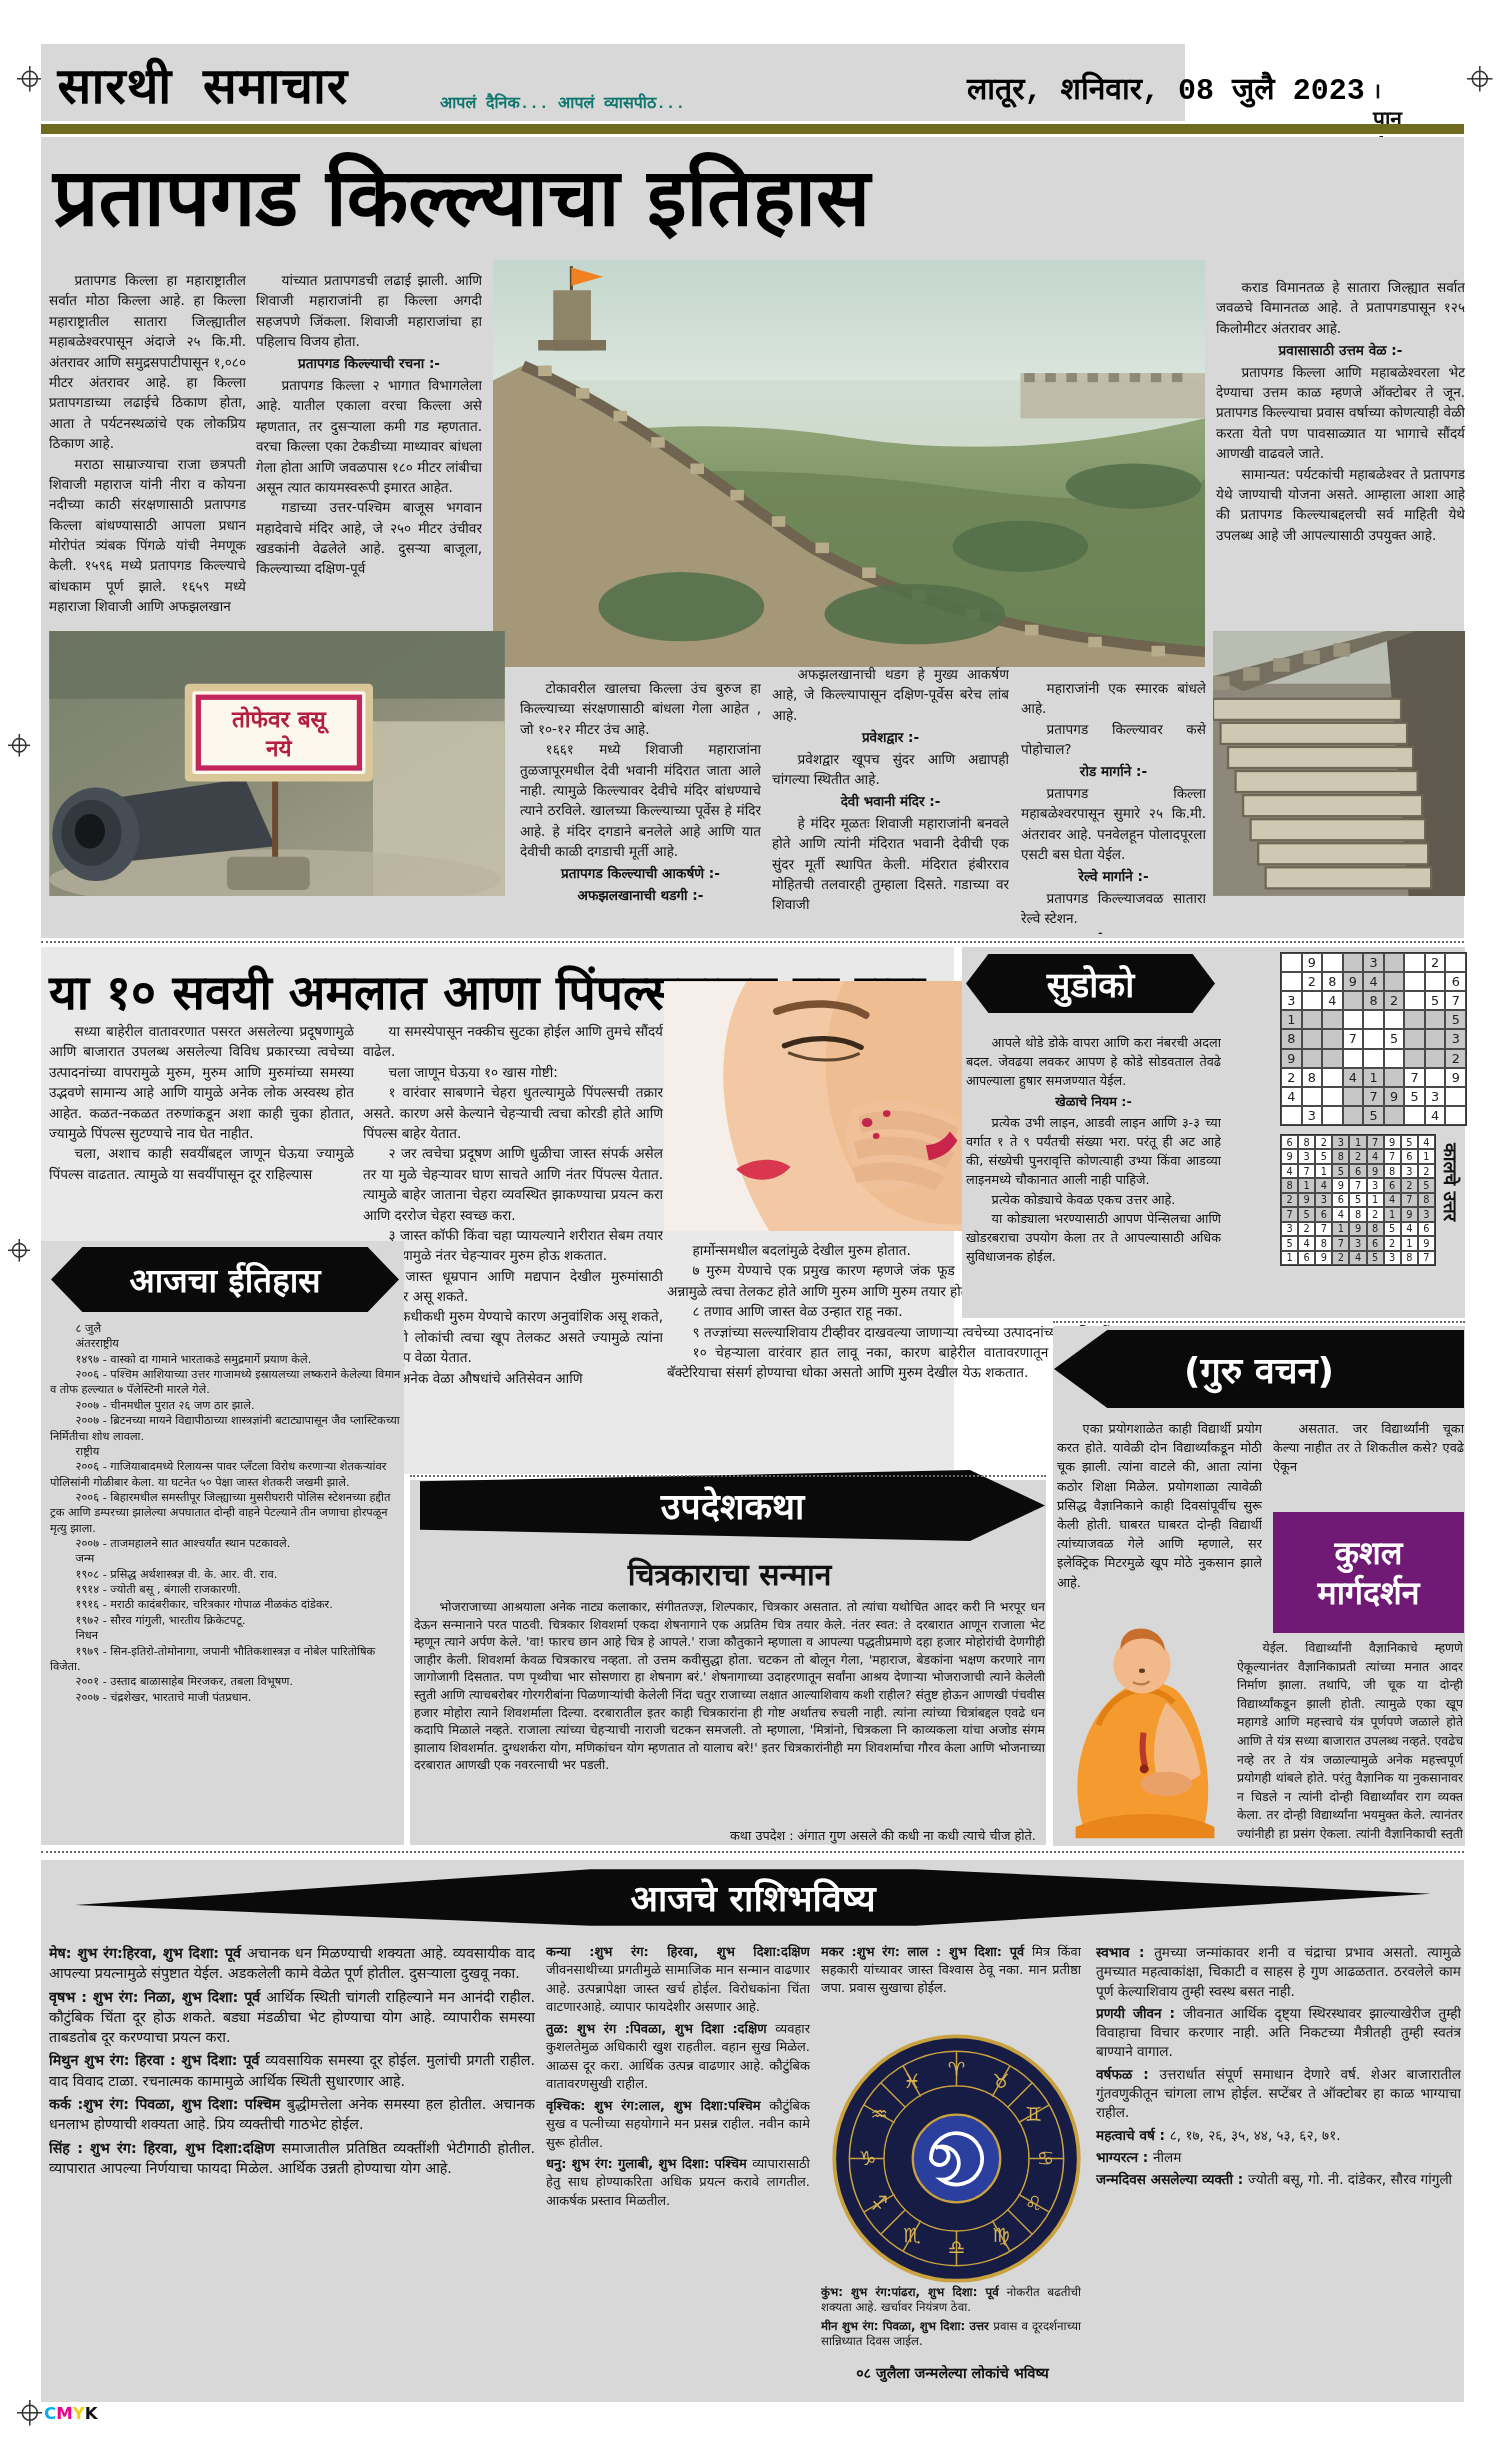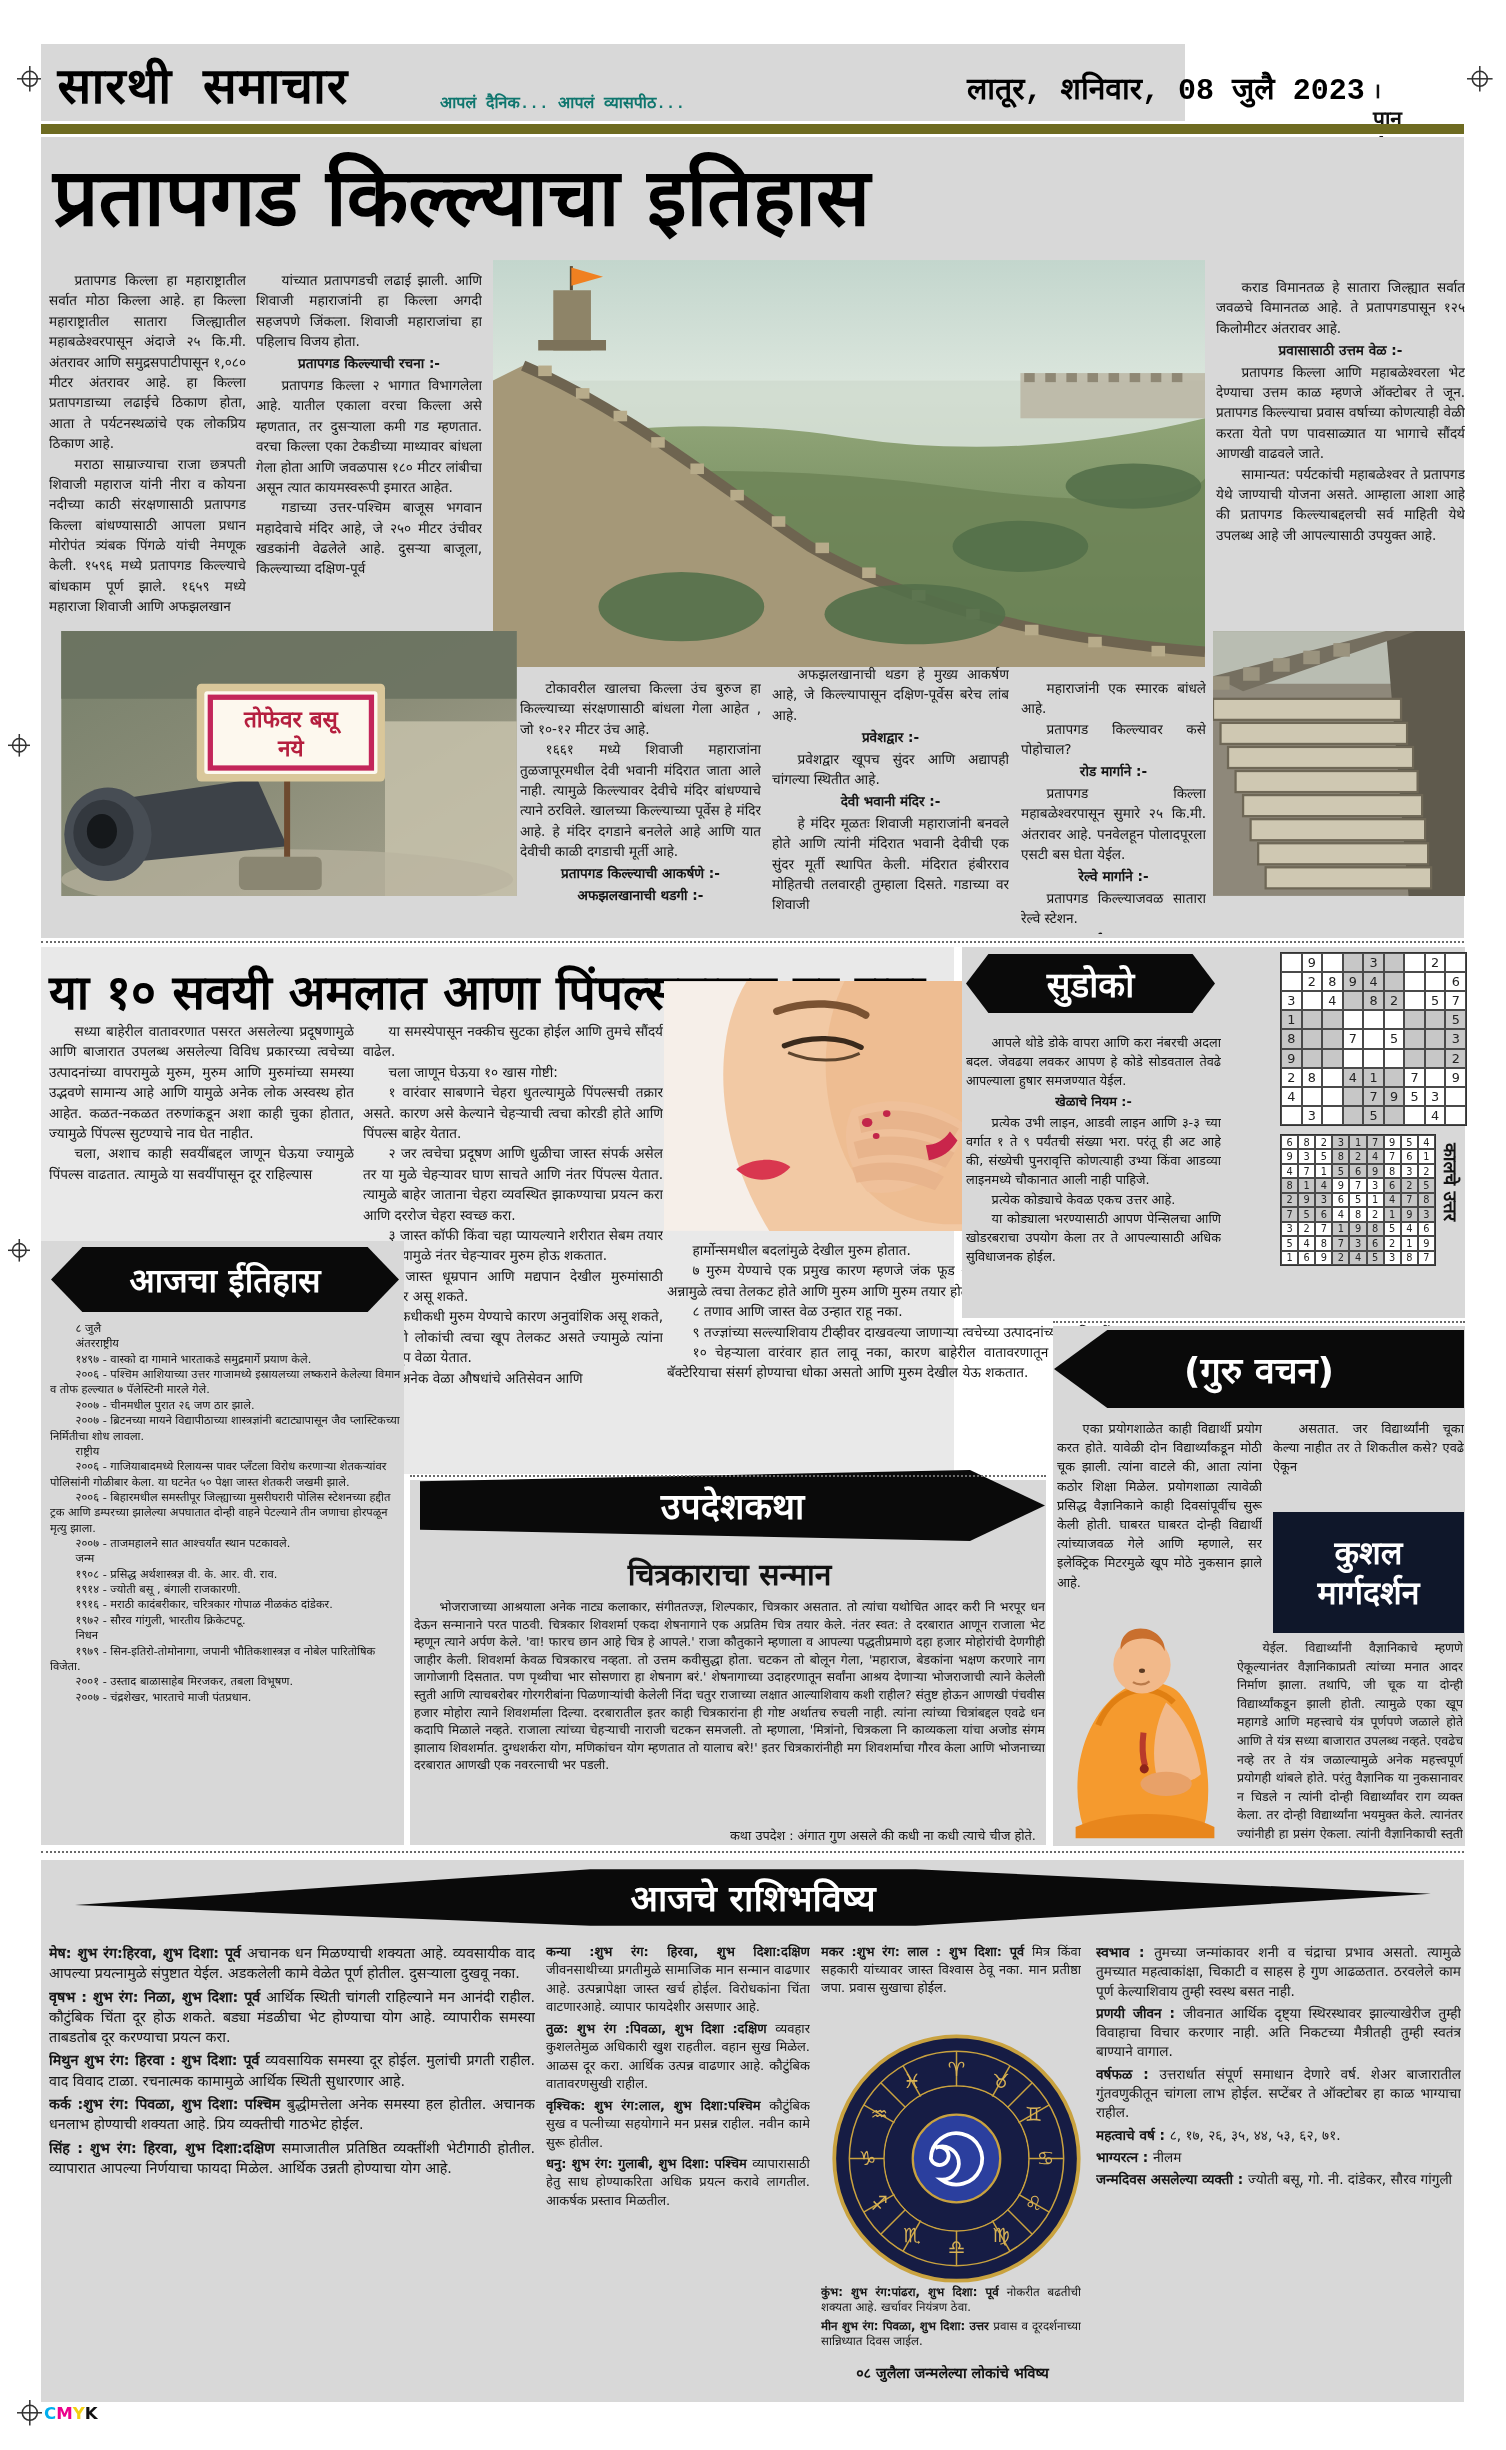--- a/index.html
+++ b/index.html
@@ -157,21 +157,21 @@
     </svg>
   </div>
 
   <div class="tcol" style="left:1216px;top:270px;width:249px;height:354px;font-size:13.6px;margin-top:7px;">
       <div class="p">कराड विमानतळ हे सातारा जिल्ह्यात सर्वात जवळचे विमानतळ आहे. ते प्रतापगडपासून १२५ किलोमीटर अंतरावर आहे.</div>
       <div class="ph">प्रवासासाठी उत्तम वेळ :-</div>
       <div class="p">प्रतापगड किल्ला आणि महाबळेश्वरला भेट देण्याचा उत्तम काळ म्हणजे ऑक्टोबर ते जून. प्रतापगड किल्ल्याचा प्रवास वर्षाच्या कोणत्याही वेळी करता येतो पण पावसाळ्यात या भागाचे सौंदर्य आणखी वाढवले जाते.</div>
       <div class="p">सामान्यत: पर्यटकांची महाबळेश्वर ते प्रतापगड येथे जाण्याची योजना असते. आम्हाला आशा आहे की प्रतापगड किल्ल्याबद्दलची सर्व माहिती येथे उपलब्ध आहे जी आपल्यासाठी उपयुक्त आहे.</div>
     </div>
 
-  <div class="abs" style="left:49px;top:631px;width:456px;height:265px;margin-left:12px;">
+  <div class="abs" style="left:49px;top:631px;width:456px;height:265px;">
     <svg width="456" height="265" viewBox="0 0 605 352">
       <defs>
         <linearGradient id="stone" x1="0" y1="0" x2="1" y2="1">
           <stop offset="0" stop-color="#77806b"></stop>
             <stop offset="0.5" stop-color="#8b8d78"></stop>
             <stop offset="1" stop-color="#a7a390"></stop>
         </linearGradient>
       </defs>
       <rect width="605" height="352" fill="url(#stone)"></rect>
       <rect x="0" y="0" width="605" height="90" fill="#6a7260" opacity="0.9"></rect>
@@ -520,21 +520,21 @@
   <div class="banner" style="left:1054px;top:1330px;width:410px;height:78px;">
     <div class="shape larrow"></div>
     <div class="btitle" style="font-size:36px;">(गुरु वचन)</div>
   </div>
   <div class="tcol" style="left:1057px;top:1419px;width:205px;height:188px;font-size:12.8px;">
     <div class="p">एका प्रयोगशाळेत काही विद्यार्थी प्रयोग करत होते. यावेळी दोन विद्यार्थ्यांकडून मोठी चूक झाली. त्यांना वाटले की, आता त्यांना कठोर शिक्षा मिळेल. प्रयोगशाळा त्यावेळी प्रसिद्ध वैज्ञानिकाने काही दिवसांपूर्वीच सुरू केली होती. घाबरत घाबरत दोन्ही विद्यार्थी त्यांच्याजवळ गेले आणि म्हणाले, सर इलेक्ट्रिक मिटरमुळे खूप मोठे नुकसान झाले आहे.</div>
   </div>
   <div class="tcol" style="left:1273px;top:1419px;width:191px;height:89px;font-size:12.8px;">
     <div class="p">असतात. जर विद्यार्थ्यांनी चूका केल्या नाहीत तर ते शिकतील कसे? एवढे ऐकून</div>
   </div>
-  <div class="abs" style="left:1273px;top:1512px;width:191px;height:121px;background:#0f172a;color:#fff;display:flex;align-items:center;justify-content:center;text-align:center;font-weight:bold;font-size:32px;line-height:1.25;padding:0 7.5px;box-sizing:border-box;">कुशल मार्गदर्शन</div>
+  <div class="abs" style="left:1273px;top:1512px;width:191px;height:121px;background:#701a75;color:#fff;display:flex;align-items:center;justify-content:center;text-align:center;font-weight:bold;font-size:32px;line-height:1.25;padding:0 7.5px;box-sizing:border-box;">कुशल मार्गदर्शन</div>
   <div class="tcol" style="left:1237px;top:1639px;width:226px;height:200px;font-size:12.4px;">
     <div class="p">येईल. विद्यार्थ्यांनी वैज्ञानिकाचे म्हणणे ऐकूल्यानंतर वैज्ञानिकाप्रती त्यांच्या मनात आदर निर्माण झाला. तथापि, जी चूक या दोन्ही विद्यार्थ्यांकडून झाली होती. त्यामुळे एका खूप महागडे आणि महत्त्वाचे यंत्र पूर्णपणे जळाले होते आणि ते यंत्र सध्या बाजारात उपलब्ध नव्हते. एवढेच नव्हे तर ते यंत्र जळाल्यामुळे अनेक महत्त्वपूर्ण प्रयोगही थांबले होते. परंतु वैज्ञानिक या नुकसानावर न चिडले न त्यांनी दोन्ही विद्यार्थ्यांवर राग व्यक्त केला. तर दोन्ही विद्यार्थ्यांना भयमुक्त केले. त्यानंतर ज्यांनीही हा प्रसंग ऐकला. त्यांनी वैज्ञानिकाची स्तुती केली.</div>
   </div>
 
   <div class="abs" style="left:1053px;top:1612px;width:181px;height:230px;">
     <svg width="181" height="230" viewBox="0 0 240 305">
       <rect width="240" height="305" fill="#d8d8d8"></rect>
       <path d="M40,285 C20,220 40,140 90,105 C110,90 150,88 168,108 C200,145 215,230 200,285 Z" fill="#f59a2e"></path>
       <path d="M60,150 C80,100 130,90 160,120" fill="none" stroke="#e07f12" stroke-width="8"></path>
       <circle cx="118" cy="70" r="38" fill="#f2b98a"></circle>

